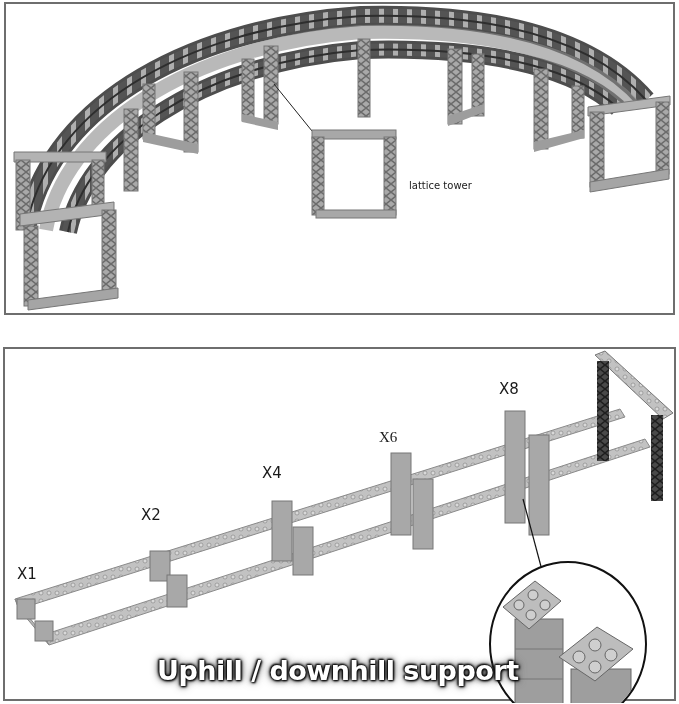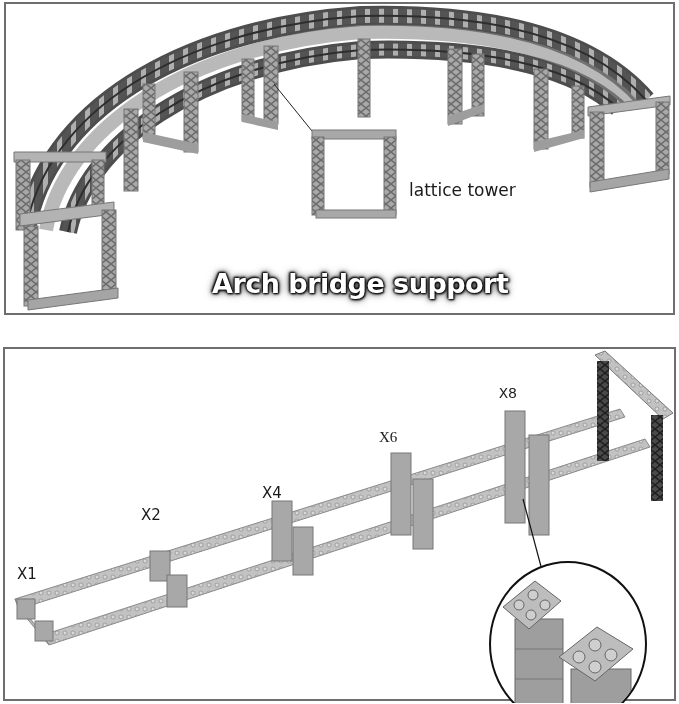--- a/index.html
+++ b/index.html
@@ -6,21 +6,21 @@
   body{width:679px;height:704px;position:relative;overflow:hidden;font-family:"Liberation Sans","DejaVu Sans",sans-serif;}
   .panel{position:absolute;border:2px solid #6e6e6e;background:#ffffff;box-sizing:border-box;}
   #panel-top{left:4px;top:2px;width:671px;height:313px;}
   #panel-bottom{left:3px;top:347px;width:673px;height:354px;}
   .panel svg{position:absolute;left:0;top:0;}
   .caption{position:absolute;font-family:"DejaVu Sans",sans-serif;font-weight:bold;color:#ffffff;font-size:27px;letter-spacing:-0.5px;white-space:nowrap;
     text-shadow:0 0 2px #000,0 0 3px #000,0 0 5px #222,0 0 8px #444,1px 1px 2px #000,-1px -1px 2px #000;}
   .label{position:absolute;font-family:"DejaVu Sans",sans-serif;color:#1a1a1a;white-space:nowrap;}
   #top-caption{left:206px;top:264px;}
   #bottom-caption{left:154px;top:656px;}
-  #lattice-label{left:403px;top:176px;font-size:17px;}
+  #lattice-label{left:403px;top:176px;font-size:10px;}
   .xlabel{font-size:15px;}
 </style>
 </head>
 <body>
 
 <div class="panel" id="panel-top">
   <svg width="671" height="313" viewBox="0 0 671 313">
     <defs>
       <pattern id="lat" width="10" height="16" patternUnits="userSpaceOnUse">
         <rect width="10" height="16" fill="#a9a9a9"></rect>
@@ -75,21 +75,20 @@
     <line x1="268" y1="80" x2="306" y2="127" stroke="#222" stroke-width="1"></line>
 
     <g>
       <rect x="306" y="126" width="84" height="9" fill="#a8a8a8" stroke="#777"></rect>
       <rect x="306" y="133" width="12" height="78" fill="url(#lat)" stroke="#777"></rect>
       <rect x="378" y="133" width="12" height="78" fill="url(#lat)" stroke="#777"></rect>
       <rect x="310" y="206" width="80" height="8" fill="#a8a8a8" stroke="#777"></rect>
     </g>
   </svg>
   <div class="label" id="lattice-label">lattice tower</div>
-  <div class="caption" id="top-caption">Arch bridge support</div>
 </div>
 
 <div class="panel" id="panel-bottom">
   <svg width="673" height="354" viewBox="0 0 673 354">
     <defs>
       <pattern id="studs" width="8" height="8" patternUnits="userSpaceOnUse">
         <rect width="8" height="8" fill="#c2c2c2"></rect>
         <circle cx="4" cy="4" r="2" fill="#d9d9d9" stroke="#8c8c8c" stroke-width="0.7"></circle>
       </pattern>
       <pattern id="lat2" width="10" height="16" patternUnits="userSpaceOnUse">
@@ -148,16 +147,17 @@
         <polygon points="554,308 592,278 628,300 590,332" fill="#bdbdbd" stroke="#666"></polygon>
         <circle cx="574" cy="308" r="6" fill="#cfcfcf" stroke="#666"></circle>
         <circle cx="590" cy="296" r="6" fill="#cfcfcf" stroke="#666"></circle>
         <circle cx="590" cy="318" r="6" fill="#cfcfcf" stroke="#666"></circle>
         <circle cx="606" cy="306" r="6" fill="#cfcfcf" stroke="#666"></circle>
       </g>
     </g>
   </svg>
   <div class="label xlabel" style="left:12px;top:216px;text-align:right;">X1</div>
   <div class="label xlabel" style="left:136px;top:157px;">X2</div>
-  <div class="label xlabel" style="left:257px;top:135px;">X4</div>
+  <div class="label xlabel" style="left:257px;top:115px;">X4</div>
   <div class="label xlabel" style="left:374px;top:80px;font-family:Liberation Serif, serif;">X6</div>
-  <div class="label xlabel" style="left:494px;top:37px;font-family:Liberation Mono, monospace;">X8</div>
+  <div class="label xlabel" style="left:494px;top:31px;">X8</div>
+  <div class="caption" id="bottom-caption" style="position:absolute;left:152px;top:306px;">Uphill / downhill support</div>
 </div>
 
 </body></html>

